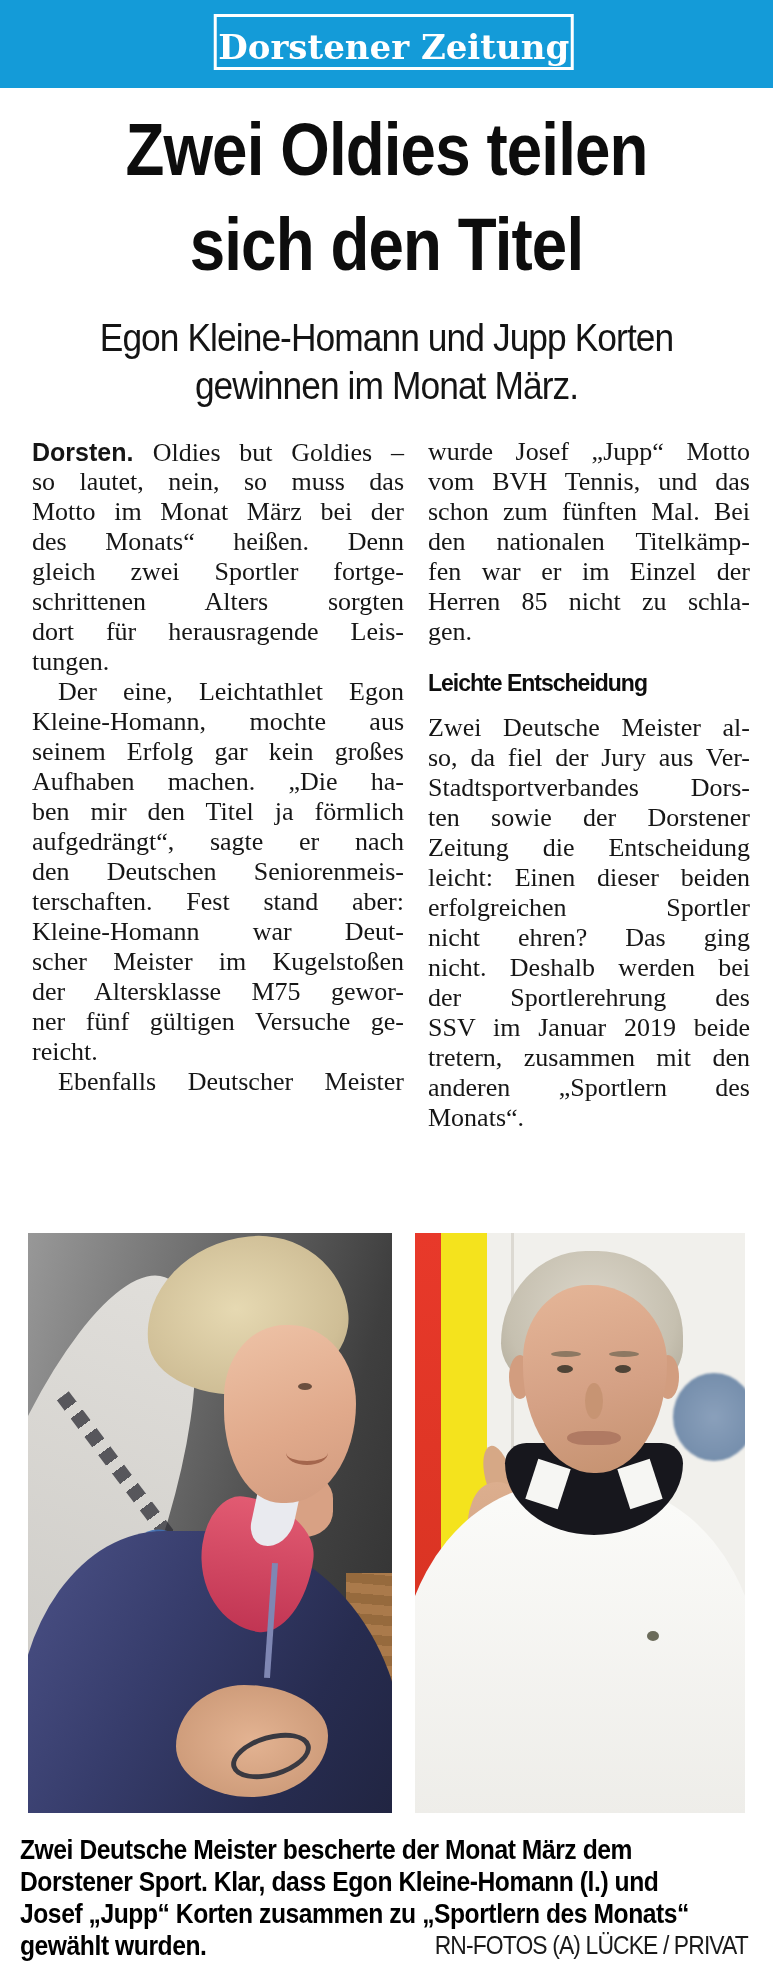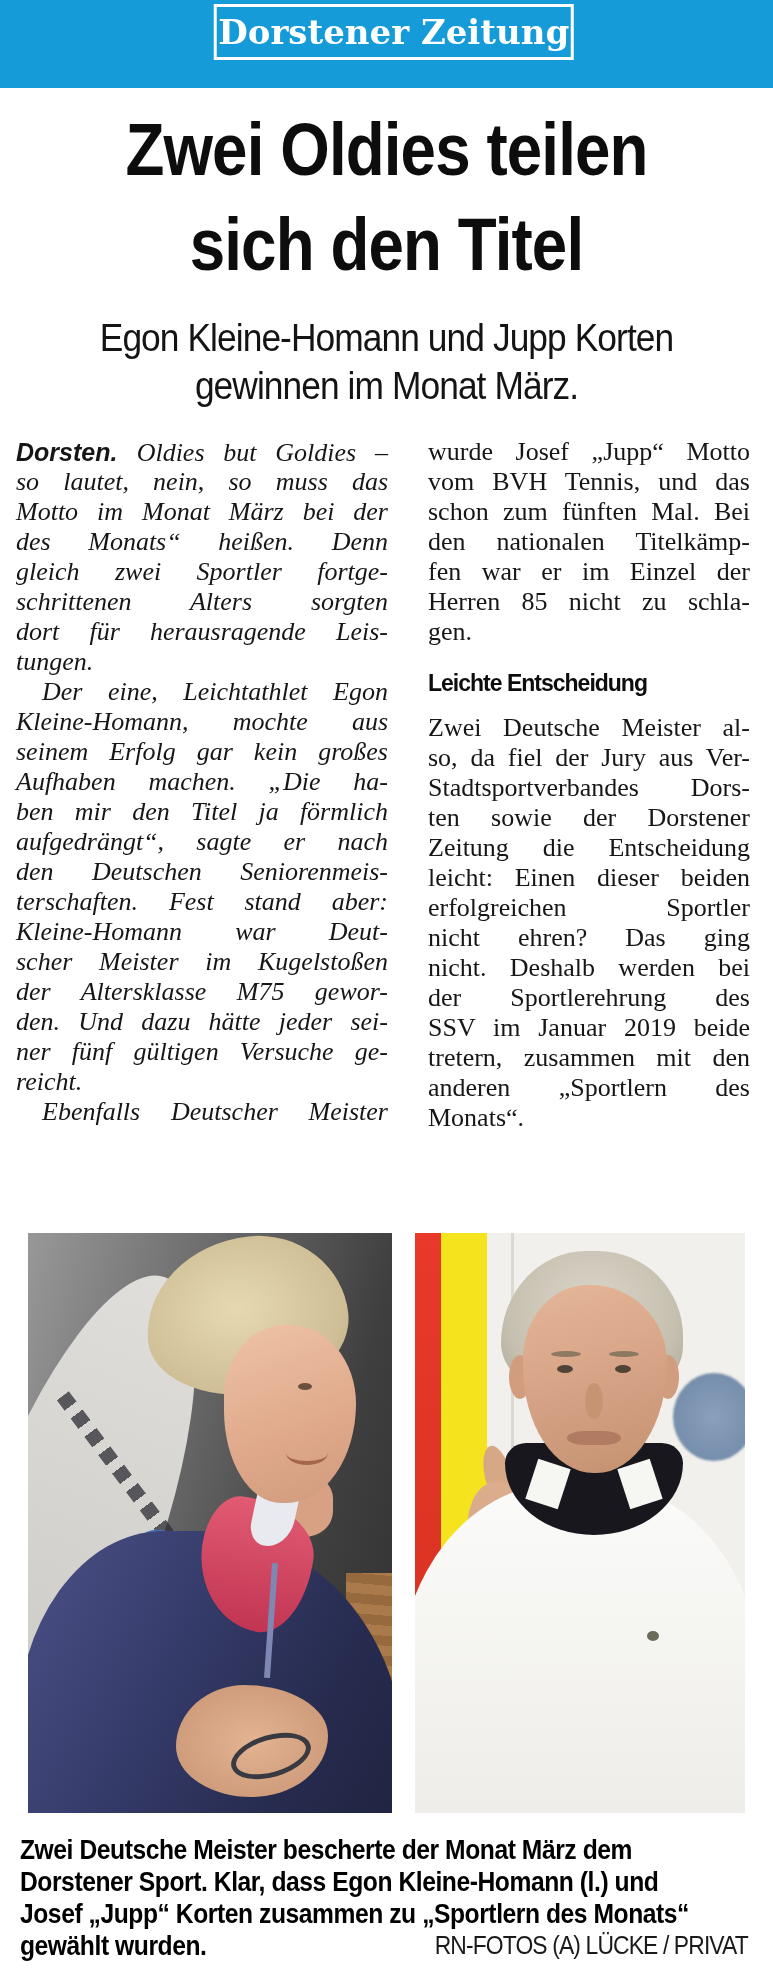--- a/index.html
+++ b/index.html
@@ -4,22 +4,22 @@
 <style>
   html,body { margin:0; padding:0; }
   body {
     width:773px; height:1979px; position:relative; overflow:hidden;
     background:#ffffff; font-family:"Liberation Sans", sans-serif;
   }
 
   
   .masthead-band { position:absolute; top:0; left:0; width:773px; height:88px; }
   .logo-box {
-    position:absolute; top:4px; left:50%; transform:translateX(-48%);
-    height:50px; border:3px solid #ffffff; display:flex; align-items:center;
+    position:absolute; top:14px; left:50%; transform:translateX(-48%);
+    height:50px; border:3px solid #ffffff; display:flex; align-items:flex-end;
     padding:0 2px;
   }
   .logo-text {
     color:#ffffff; font-family:"DejaVu Serif", serif; font-weight:700;
     font-size:34px; white-space:nowrap;
   }
 
   
   .headline {
     position:absolute; top:102px; left:0; width:773px; text-align:center;
@@ -31,21 +31,21 @@
     font-weight:400; color:#141414; font-size:38px; line-height:48px;
     letter-spacing:-1px; transform:scaleX(0.93);
   }
 
   
   .col {
     position:absolute; top:437px;
     font-family:"Liberation Serif","DejaVu Serif",serif;
     font-size:26px; color:#161616;
   }
-  .col-left  { left:16px;  width:372px;font-style:italic; }
+  .col-left  { left:32px;  width:372px; }
   .col-right { left:428px; width:322px; }
   .bodyline {
     height:30px; line-height:30px; text-align:justify; text-align-last:justify;
     white-space:normal; overflow:visible;
   }
   .bodyline.lastline { text-align-last:left; }
   .bodyline.indent { text-indent:26px; }
   .leadin { font-family:"Liberation Sans",sans-serif; font-weight:700; font-size:25px; }
   .subhead {
     font-family:"Liberation Sans",sans-serif; font-weight:700; color:#0d0d0d;
@@ -171,21 +171,20 @@
     <div class="bodyline">Kleine-Homann, mochte aus</div>
     <div class="bodyline">seinem Erfolg gar kein großes</div>
     <div class="bodyline">Aufhaben machen. „Die ha-</div>
     <div class="bodyline">ben mir den Titel ja förmlich</div>
     <div class="bodyline">aufgedrängt“, sagte er nach</div>
     <div class="bodyline">den Deutschen Seniorenmeis-</div>
     <div class="bodyline">terschaften. Fest stand aber:</div>
     <div class="bodyline">Kleine-Homann war Deut-</div>
     <div class="bodyline">scher Meister im Kugelstoßen</div>
     <div class="bodyline">der Altersklasse M75 gewor-</div>
-    <div class="bodyline">den. Und dazu hätte jeder sei-</div>
     <div class="bodyline">ner fünf gültigen Versuche ge-</div>
     <div class="bodyline lastline">reicht.</div>
     <div class="bodyline indent">Ebenfalls Deutscher Meister</div>
   </div>
 
 <div class="col col-right">
   <div>
       <div class="bodyline">wurde Josef „Jupp“ Motto</div>
       <div class="bodyline">vom BVH Tennis, und das</div>
       <div class="bodyline">schon zum fünften Mal. Bei</div>

